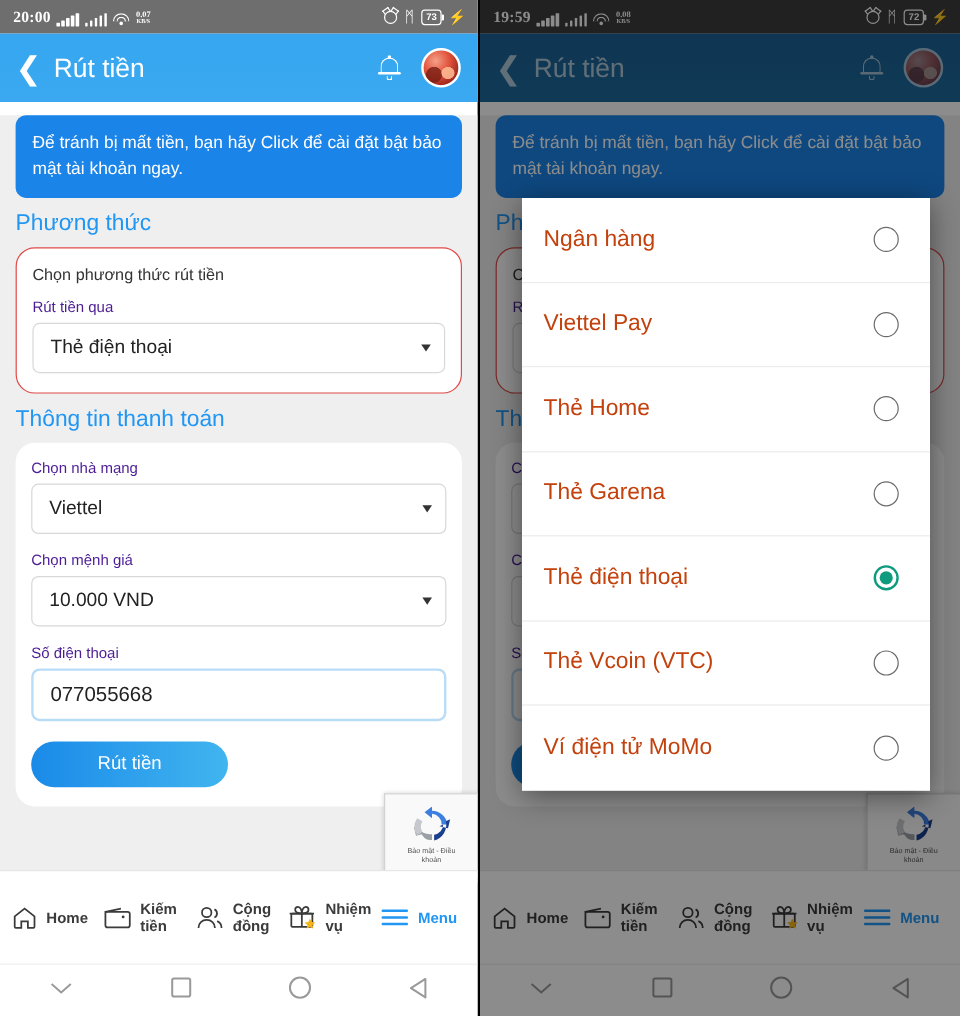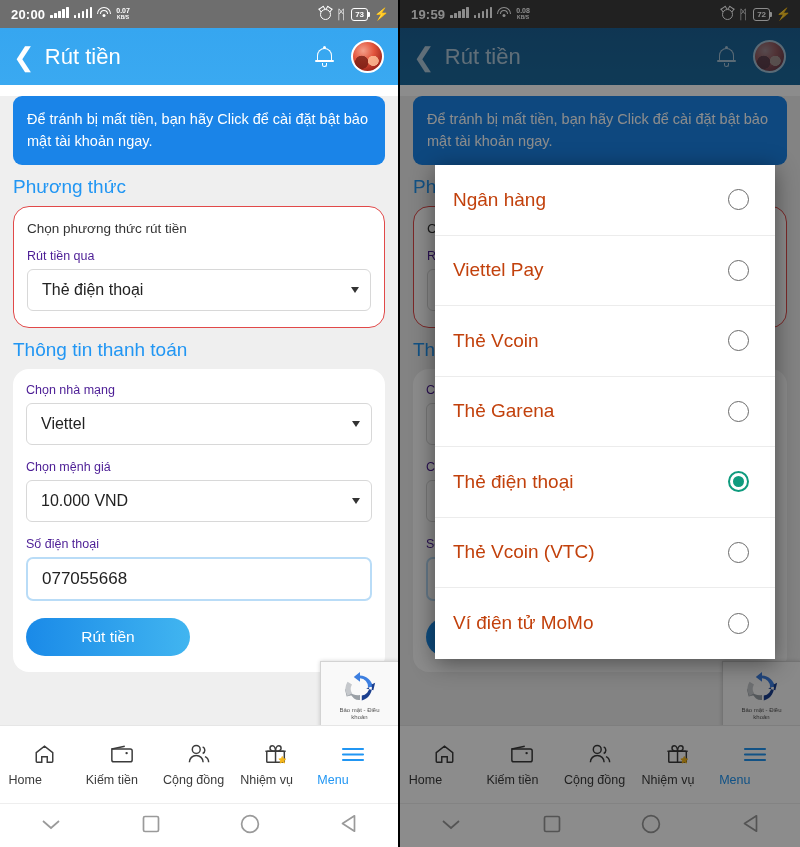--- a/index.html
+++ b/index.html
@@ -13,21 +13,21 @@
   .screen { width: 400px; height: 847px; position: relative; overflow: hidden; background: #fff; }
   .screen.left { border-right: 2px solid #000; }
 
   
   .statusbar {
     height: 28px; width: 100%;
     display: flex; align-items: center; justify-content: space-between;
     padding: 0 9px 0 11px;
     color: #ffffff;
   }
-  .sb-left { display: flex; align-items: flex-start; gap: 5px; }
+  .sb-left { display: flex; align-items: flex-end; gap: 5px; font-family: Liberation Serif, serif; }
   .sb-right { display: flex; align-items: center; gap: 6px; }
   .sb-time { font-size: 13px; font-weight: bold; letter-spacing: .2px; }
   .bars { display: flex; align-items: flex-end; gap: 1.5px; height: 11px; }
   .bars i { display: block; width: 2.5px; background: #fff; border-radius: .5px; }
   .bars i:nth-child(1){height:3px} .bars i:nth-child(2){height:5px}
   .bars i:nth-child(3){height:7px} .bars i:nth-child(4){height:9px}
   .bars i:nth-child(5){height:11px}
   .wifi { position: relative; width: 14px; height: 11px; }
   .wifi span { position:absolute; left:50%; transform:translateX(-50%); border:1.6px solid #fff; border-bottom:none; border-radius: 50% 50% 0 0 / 100% 100% 0 0; }
   .wifi span.a { width:14px; height:7px; top:0; }
@@ -107,21 +107,21 @@
   .recaptcha .glyph { width: 36px; height: 32px; position: relative; }
   .recaptcha .glyph svg { width: 36px; height: 32px; }
   .recaptcha .cap { font-size: 6px; color: #555; text-align: center; line-height: 1.15; }
 
   
   .bottomnav {
     position: absolute; left: 0; bottom: 44px; width: 100%; height: 78px;
     background: #fff; border-top: 1px solid #e6e6e6;
     display: flex; align-items: center; justify-content: space-around; padding: 0 6px;
   }
-  .navitem { display: flex; flex-direction: column; gap: 7px; width: 72px; }
+  .navitem { display: flex; flex-direction: row; align-items: center; gap: 7px; width: 72px; font-weight: bold; }
   .navitem .lbl { font-size: 12.5px; color: #3b3b3b; }
   .navitem.active .lbl { color: #2196f3; }
   .nav-ico { height: 24px; display: flex; align-items: center; justify-content: center; }
   .nav-ico svg { display:block; }
 
   
   .androidnav {
     position: absolute; left: 0; bottom: 0; width: 100%; height: 44px;
     background: #fff; display: flex; align-items: center; justify-content: space-around;
     border-top: 1px solid #eeeeee;
@@ -516,21 +516,21 @@
     <div class="modal" id="modal-list">
         <div class="opt">
           <span>Ngân hàng</span>
           <span class="radio"></span>
         </div>
         <div class="opt">
           <span>Viettel Pay</span>
           <span class="radio"></span>
         </div>
         <div class="opt">
-          <span>Thẻ Vcoin</span>
+          <span>Thẻ Home</span>
           <span class="radio"></span>
         </div>
         <div class="opt">
           <span>Thẻ Garena</span>
           <span class="radio"></span>
         </div>
         <div class="opt">
           <span>Thẻ điện thoại</span>
           <span class="radio on"></span>
         </div>

